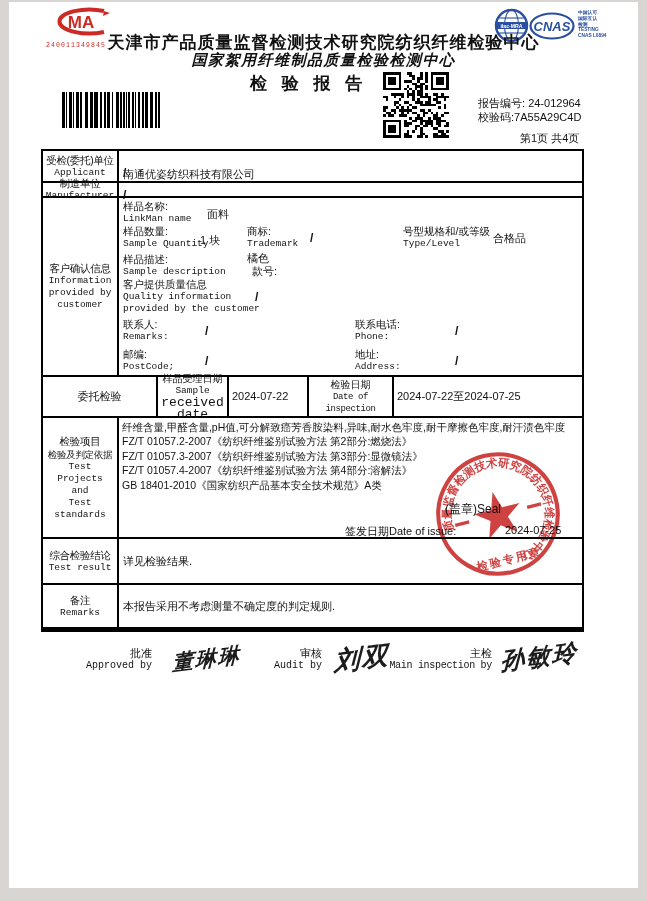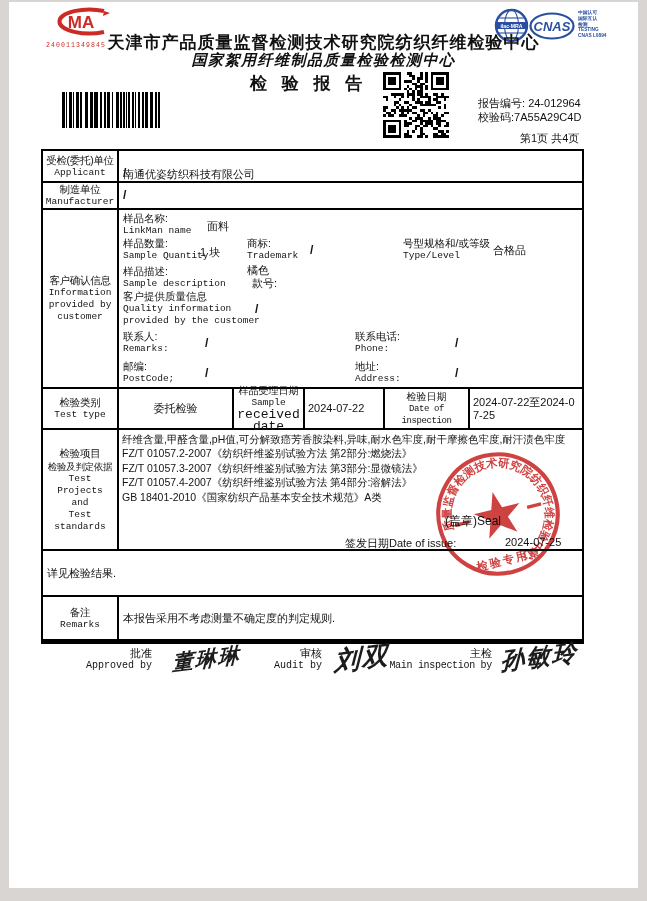--- a/index.html
+++ b/index.html
@@ -348,21 +348,21 @@
     <div class="lbl">
       <div class="cn">受检(委托)单位</div>
       <div class="en">Applicant</div>
     </div>
     <div class="cell">
       <div class="abs val" style="left:4px;top:16px">南通优姿纺织科技有限公司</div>
       <div class="abs slash" style="left:4px;top:15px">/</div>
     </div>
   </div>
 
-  <div class="row" style="height:27px">
+  <div class="row" style="height:15px">
     <div class="lbl">
       <div class="cn">制造单位</div>
       <div class="en">Manufacturer</div>
     </div>
     <div class="cell">
       <div class="abs slash" style="left:4px;top:5px">/</div>
     </div>
   </div>
 
   <div class="row" style="height:179px">
@@ -431,24 +431,20 @@
 
       <div class="abs pair" style="left:236px;top:150px">
         <div class="cn">地址:</div>
         <div class="en">Address:</div>
       </div>
       <div class="abs slash" style="left:336px;top:156px">/</div>
     </div>
   </div>
 
   <div class="row" style="height:41px">
-    <div class="lbl">
-      <div class="cn">检验类别</div>
-      <div class="en">Test type</div>
-    </div>
     <div class="cell c4">
       <div style="width:115px">
         <div class="cn" style="text-align:center">委托检验</div>
       </div>
       <div style="width:71px">
         <div class="cn" style="font-size:10px">样品受理日期</div>
         <div class="en" style="font-size:9.5px">Sample</div>
         <div class="en" style="font-size:13px">received date</div>
       </div>
       <div style="width:80px">
@@ -480,20 +476,24 @@
         <div class="std-line">FZ/T 01057.4-2007《纺织纤维鉴别试验方法 第4部分:溶解法》</div>
         <div class="std-line">GB 18401-2010《国家纺织产品基本安全技术规范》A类</div>
       </div>
       <div class="abs" style="left:326px;top:83px;font-size:12px">(盖章)Seal</div>
       <div class="abs" style="left:226px;top:106px;font-size:11px">签发日期Date of issue:</div>
       <div class="abs" style="left:386px;top:106px;font-size:11px">2024-07-25</div>
     </div>
   </div>
 
   <div class="row" style="height:46px">
+    <div class="lbl">
+      <div class="cn">综合检验结论</div>
+      <div class="en">Test result</div>
+    </div>
     <div class="cell" style="display:flex;align-items:center">
       <div class="val" style="padding-left:4px">详见检验结果.</div>
     </div>
   </div>
 
   <div class="row" style="height:42px">
     <div class="lbl">
       <div class="cn">备注</div>
       <div class="en">Remarks</div>
     </div>

